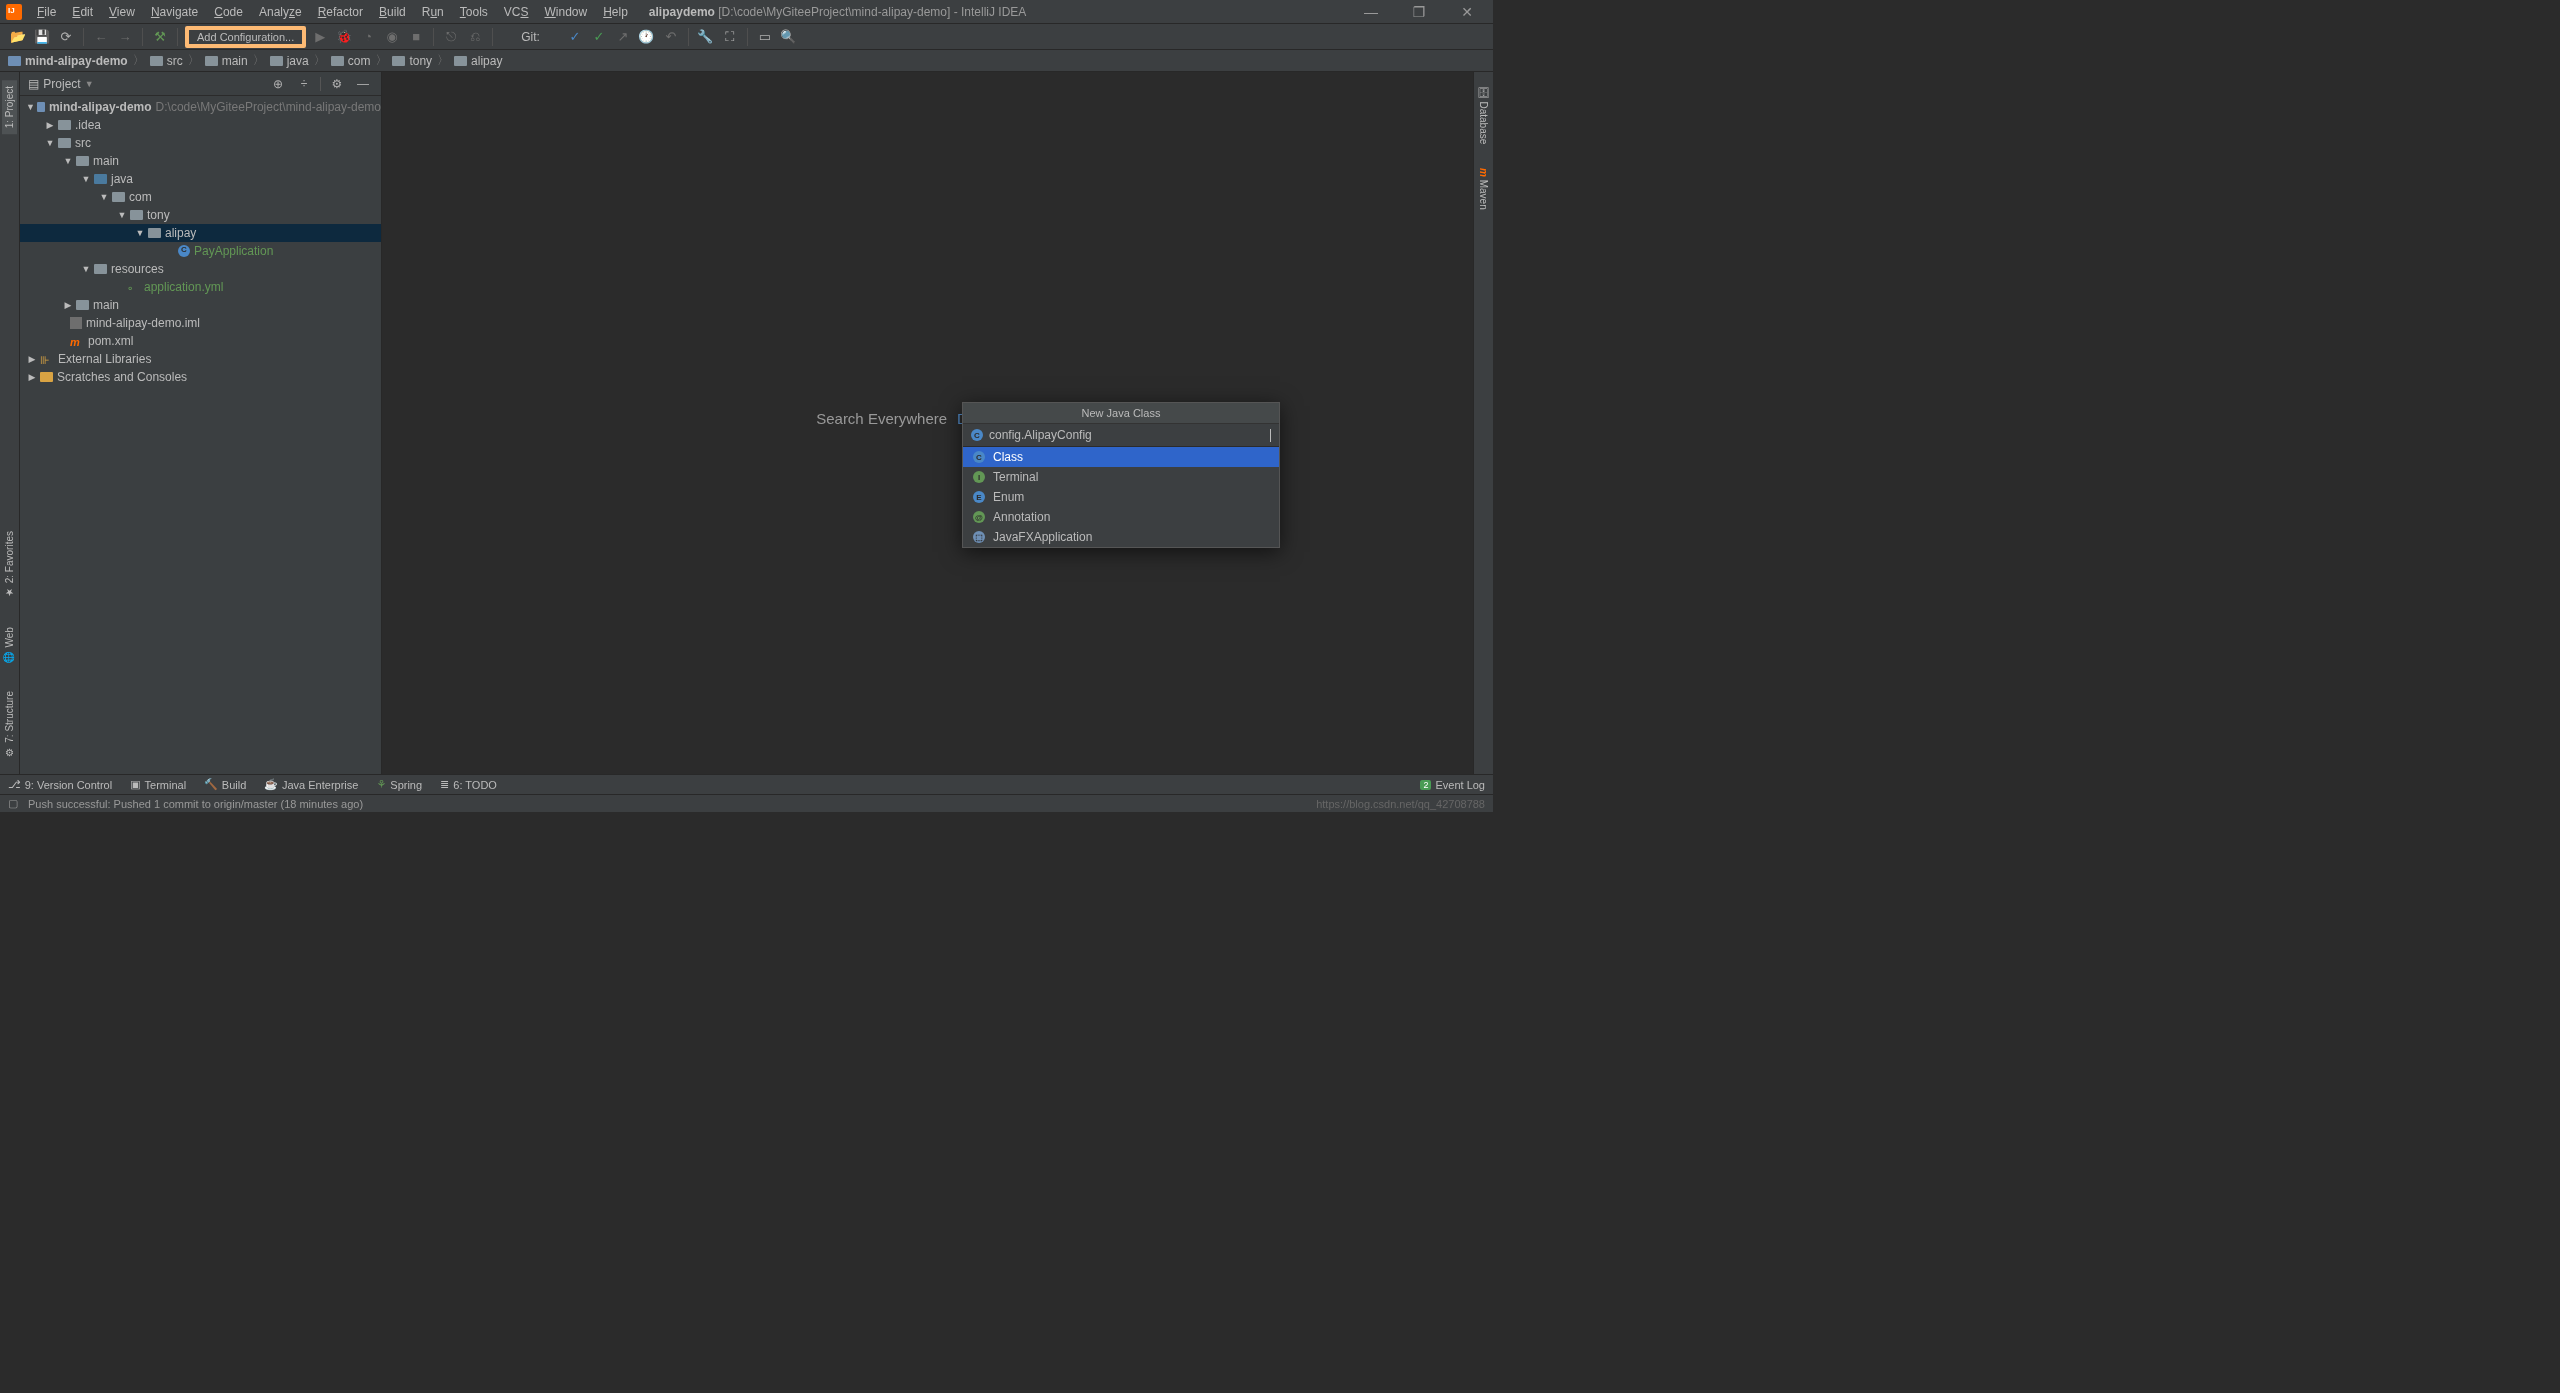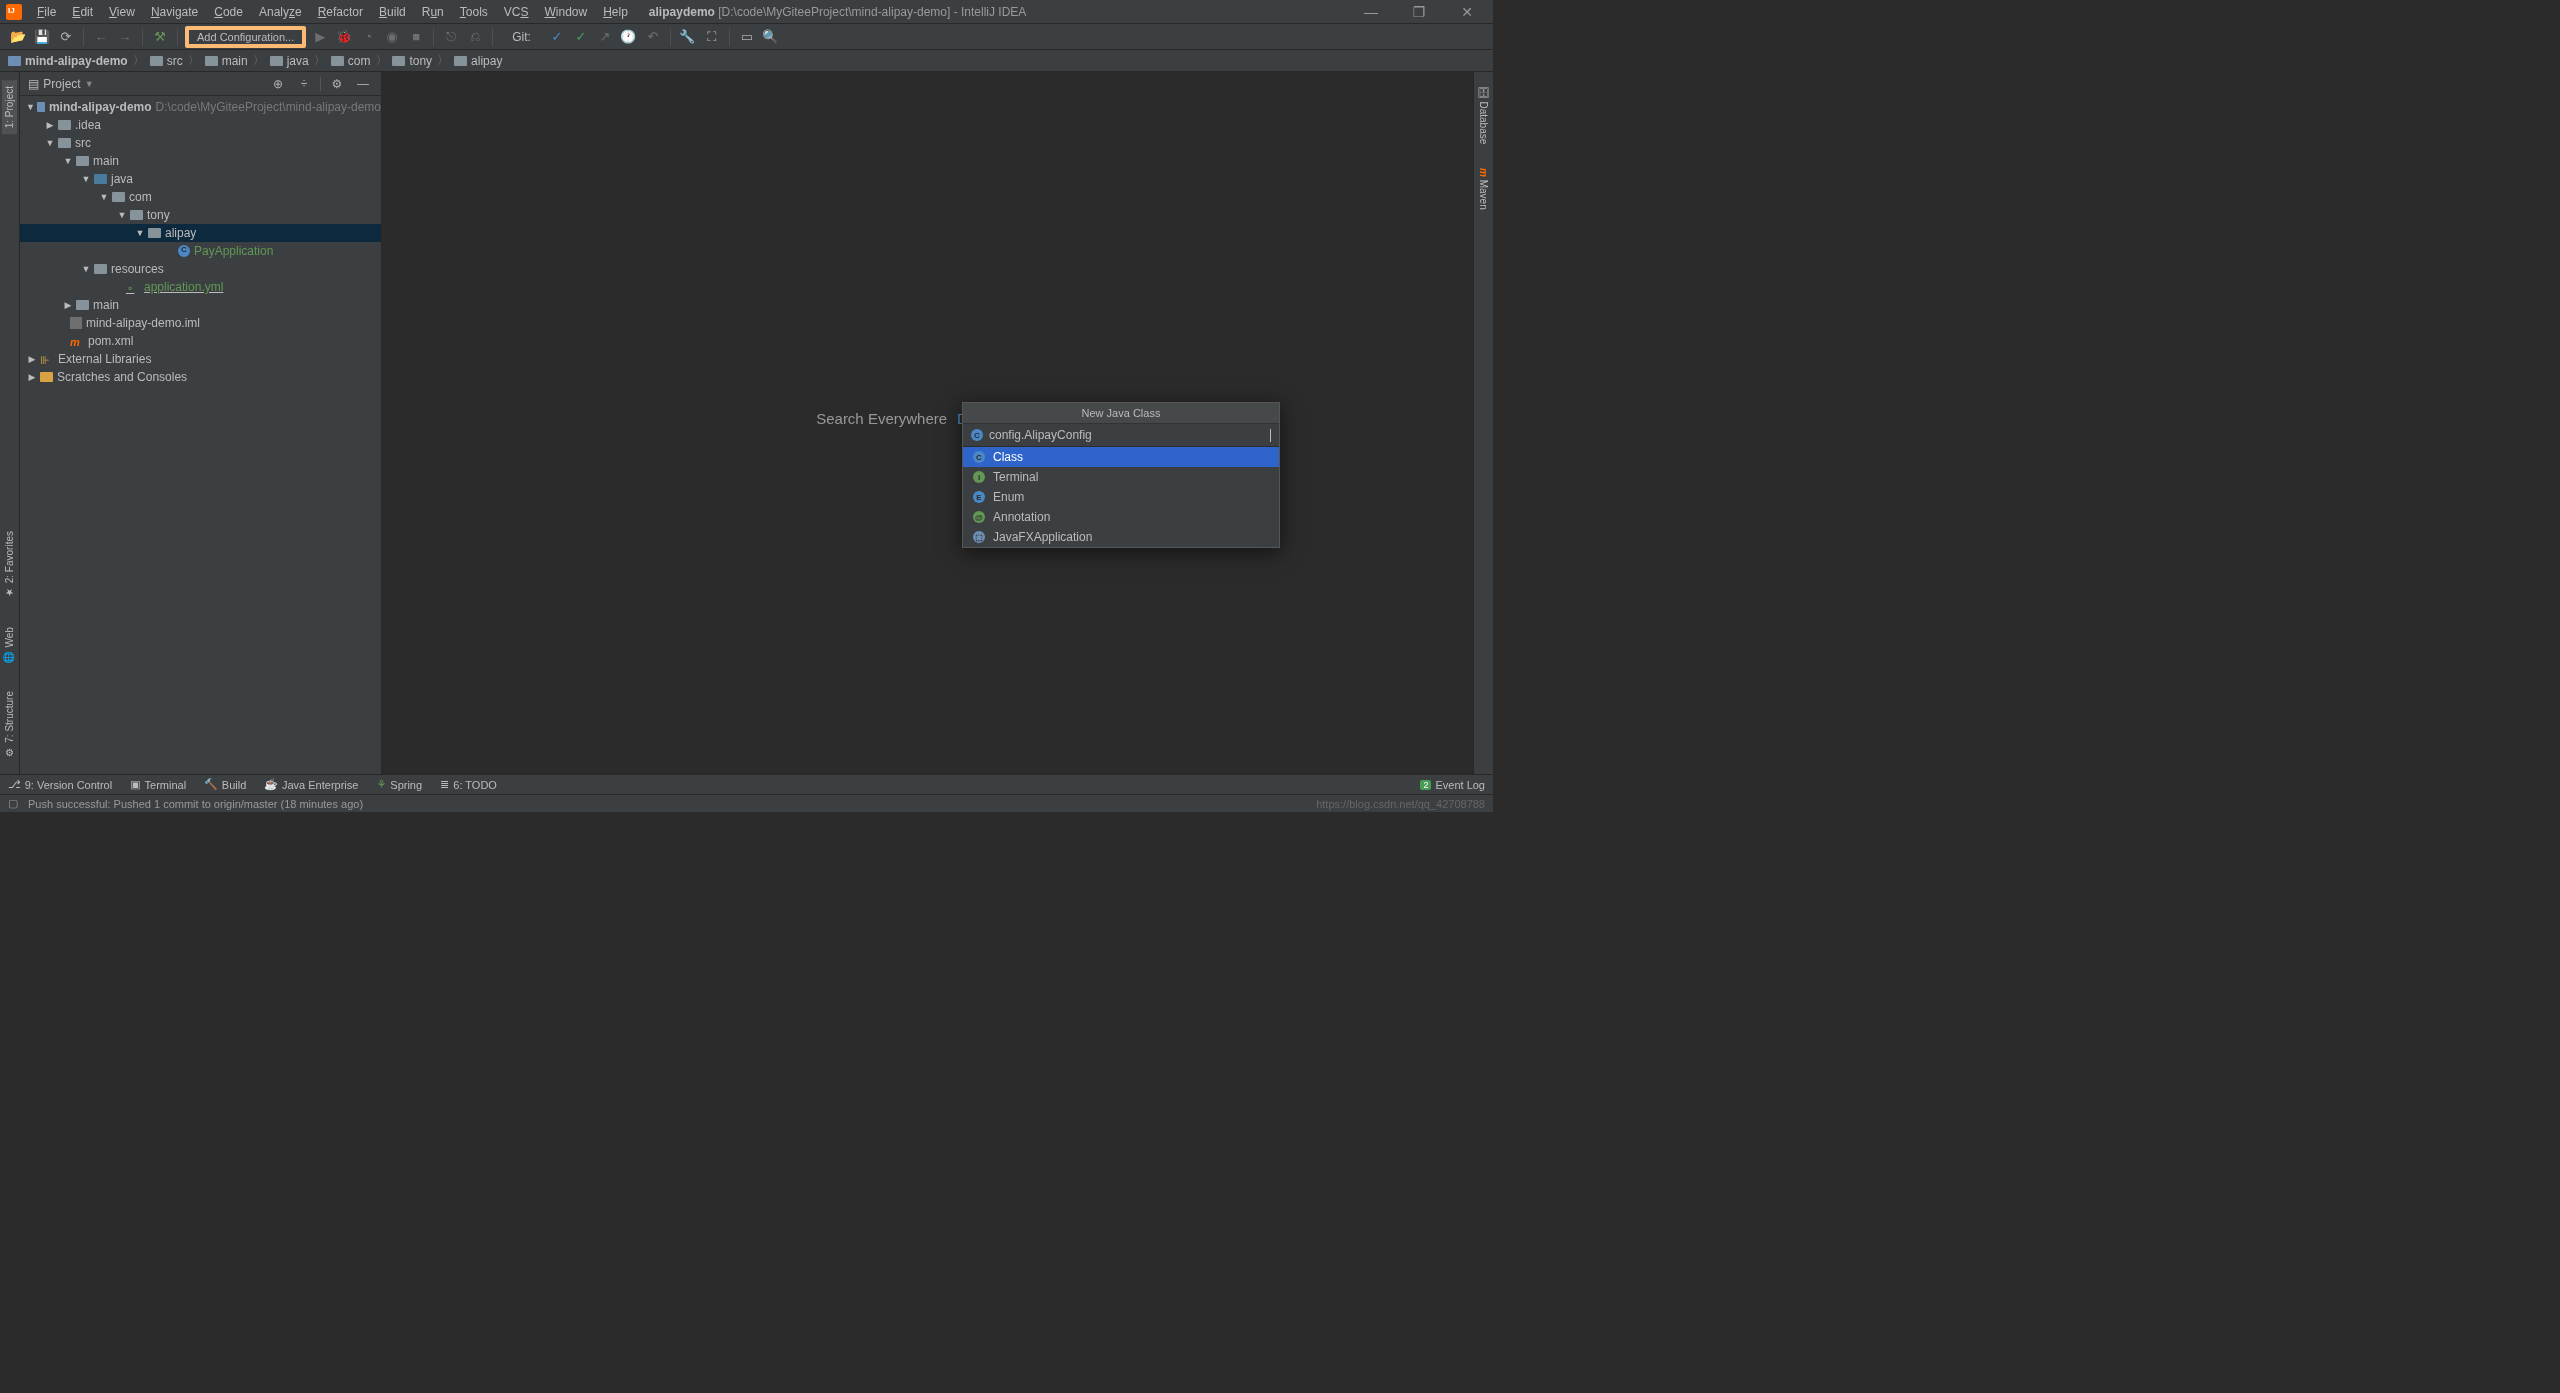--- a/index.html
+++ b/index.html
@@ -16,21 +16,21 @@
     .title-text .project { color: #bbb; font-weight: bold; }
     .window-controls { margin-left: auto; display: flex; gap: 20px; padding-right: 6px; }
     .window-btn { width: 28px; text-align: center; color: #999; cursor: pointer; font-size: 14px; }
     
     
     .toolbar { height: 26px; background: #3c3f41; display: flex; align-items: center; padding: 0 8px; gap: 4px; border-bottom: 1px solid #282828; }
     .tool-icon { width: 20px; height: 20px; display: flex; align-items: center; justify-content: center; color: #afafaf; cursor: pointer; font-size: 13px; }
     .tool-divider { width: 1px; height: 18px; background: #4f4f4f; margin: 0 3px; }
     .config-box { background: #3c3f41; border: 4px solid #fdba74; padding: 1px 8px; font-size: 11px; cursor: pointer; border-radius: 2px; }
     .tool-icon.dim { color: #6e6e6e; }
-    .git-label { color: #bbb; margin: 0 12px; font-size: 12px; }
+    .git-label { color: #bbb; margin: 0 21px; font-size: 12px; }
     .git-pull { color: #4a88c7; }
     .git-push { color: #499c54; }
     
     
     .breadcrumb { height: 22px; background: #3c3f41; display: flex; align-items: center; padding: 0 8px; border-bottom: 1px solid #282828; gap: 3px; font-size: 12px; }
     .crumb { display: flex; align-items: center; gap: 4px; color: #bbb; cursor: pointer; }
     .crumb-sep { color: #787878; margin: 0 2px; }
     .folder-icon { width: 13px; height: 10px; background: #87939a; border-radius: 1px; display: inline-block; position: relative; }
     .folder-icon.root { background: #6e8fb5; }
     .crumb .bold { font-weight: bold; }
@@ -283,21 +283,21 @@
       <div class="tree-row" style="padding-left:144px;">
         <span class="tree-arrow empty">·</span>
           <span class="tree-icon icon-class"></span>
           <span class="tree-label green">PayApplication</span>
       </div>
       <div class="tree-row" style="padding-left:60px;">
         <span class="tree-arrow">▼</span>
           <span class="tree-icon icon-folder-res"></span>
           <span class="tree-label">resources</span>
       </div>
-      <div class="tree-row" style="padding-left:92px;text-decoration:underline;">
+      <div class="tree-row" style="padding-left:92px;">
         <span class="tree-arrow empty">·</span>
           <span class="tree-icon icon-yml"></span>
           <span class="tree-label green">application.yml</span>
       </div>
       <div class="tree-row" style="padding-left:42px;">
         <span class="tree-arrow">▶</span>
           <span class="tree-icon icon-folder"></span>
           <span class="tree-label">main</span>
       </div>
       <div class="tree-row" style="padding-left:36px;">

